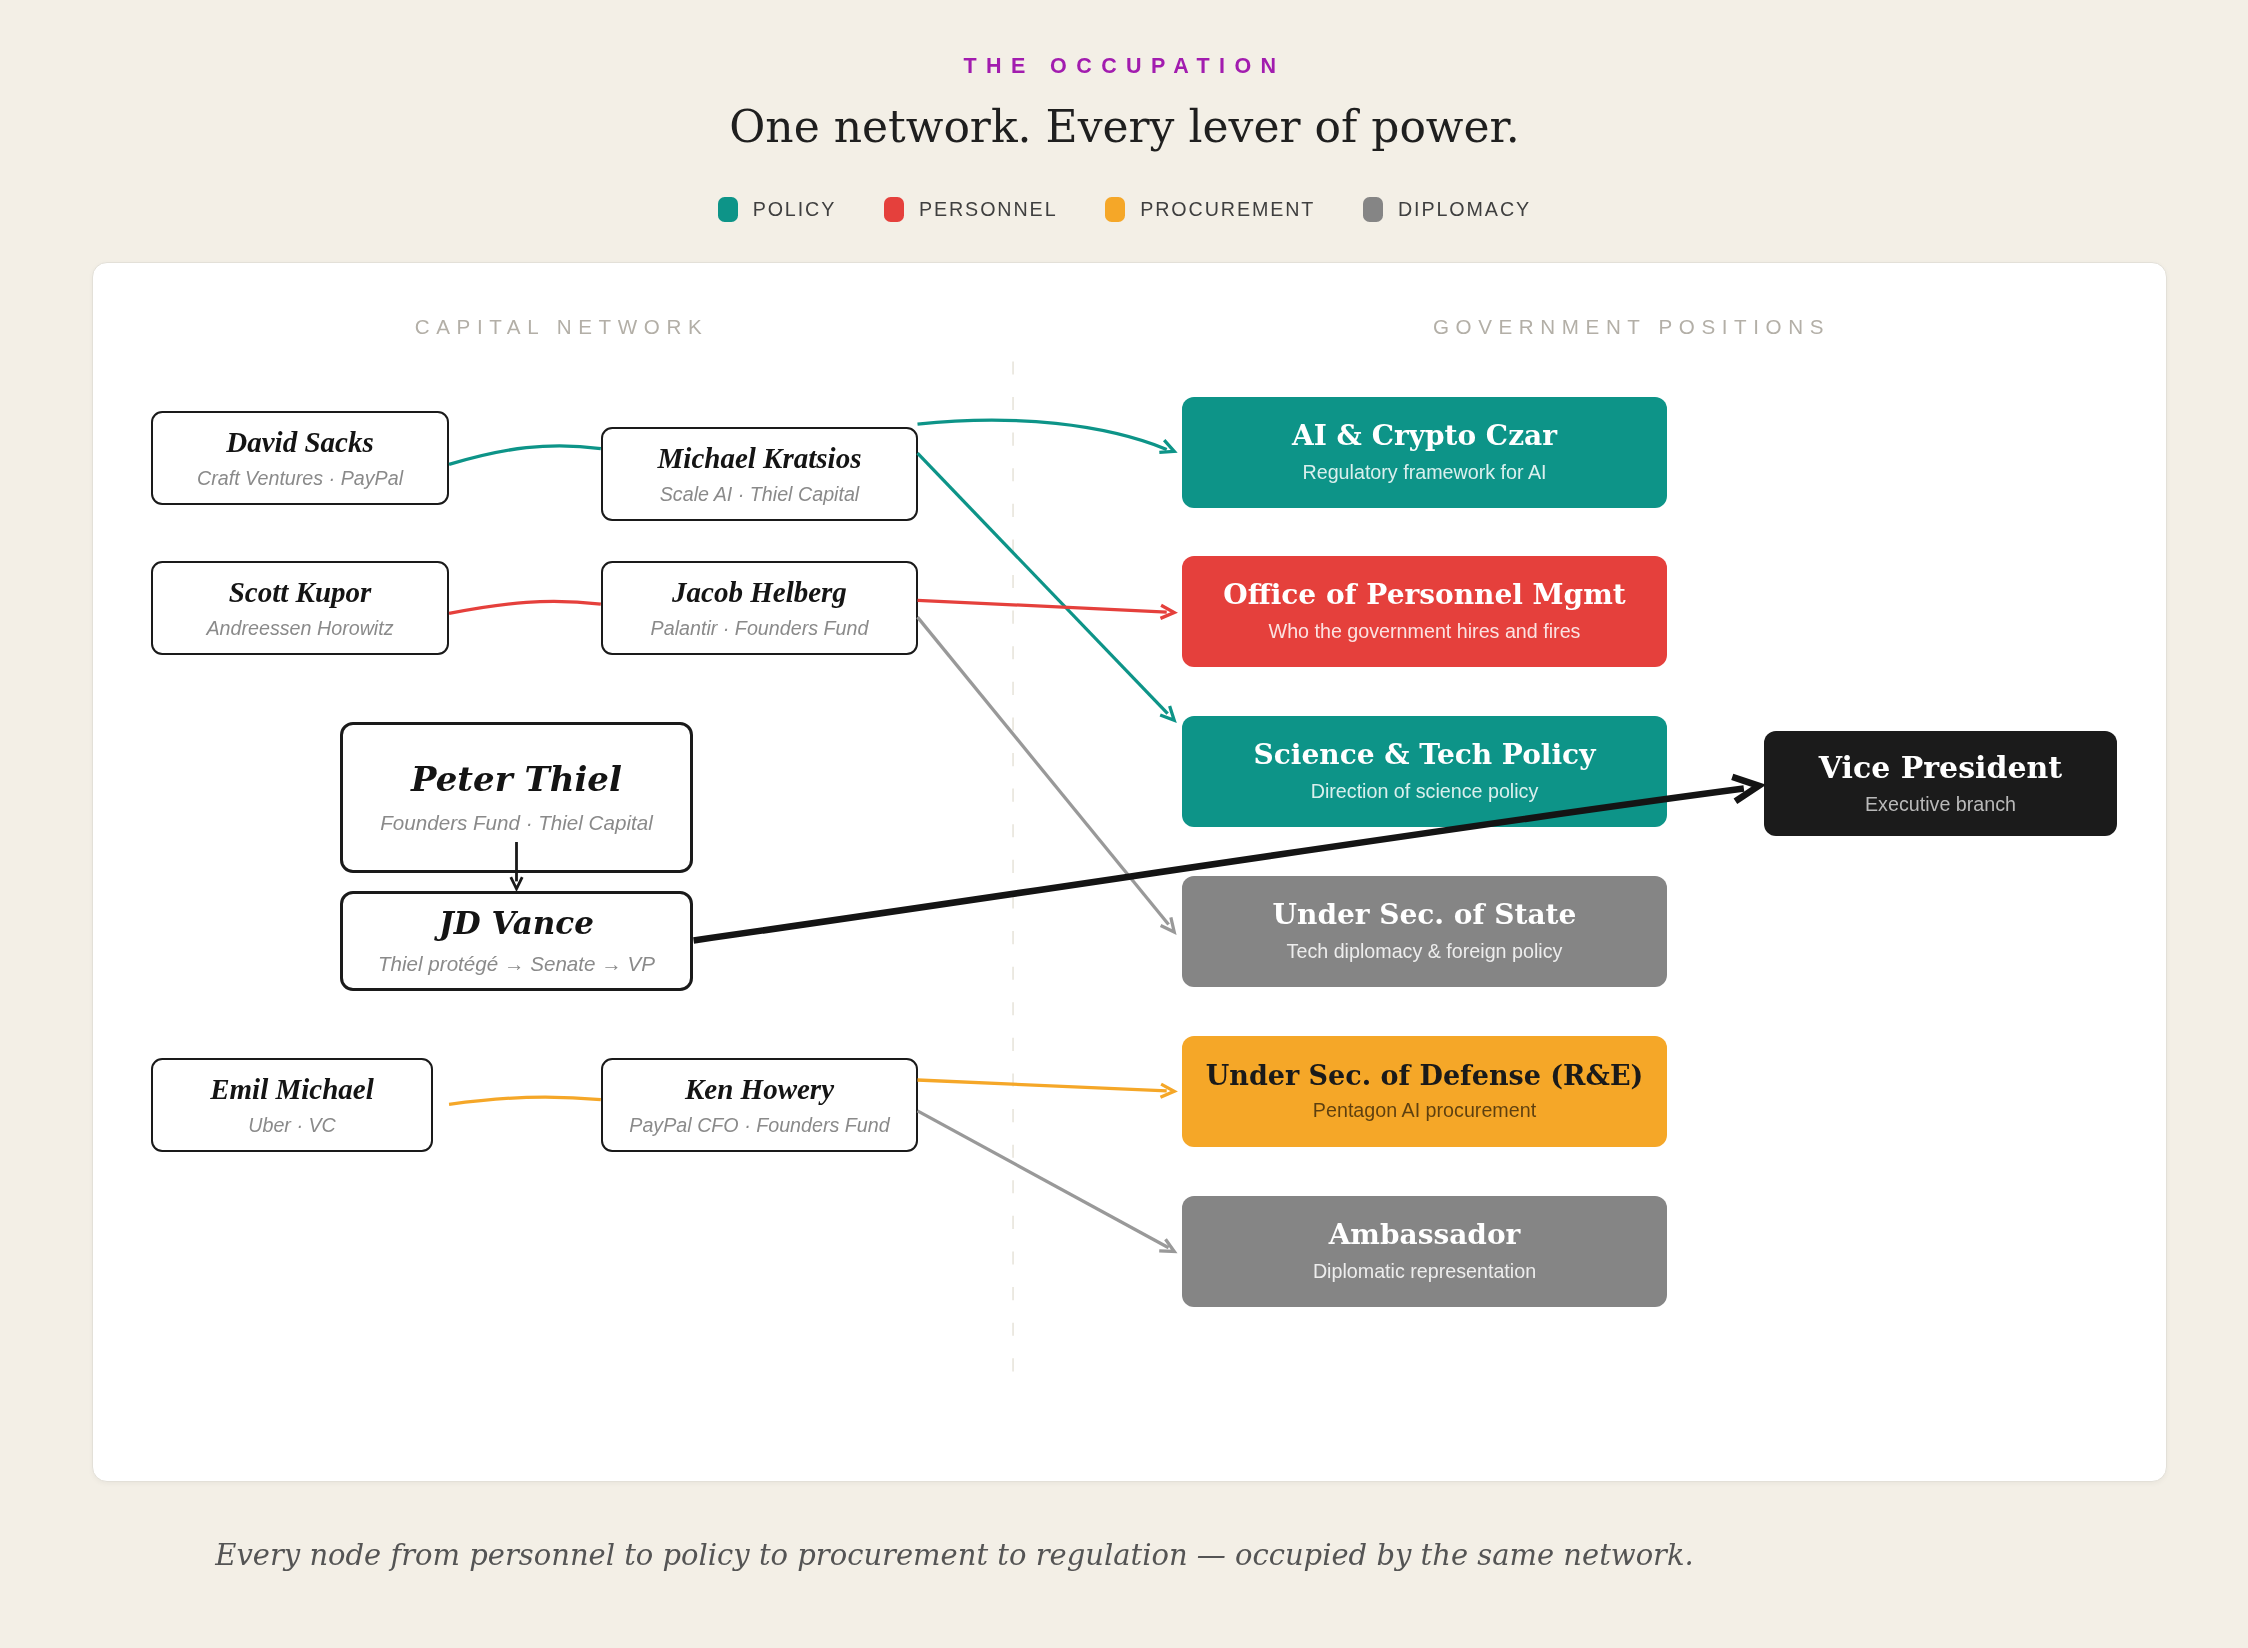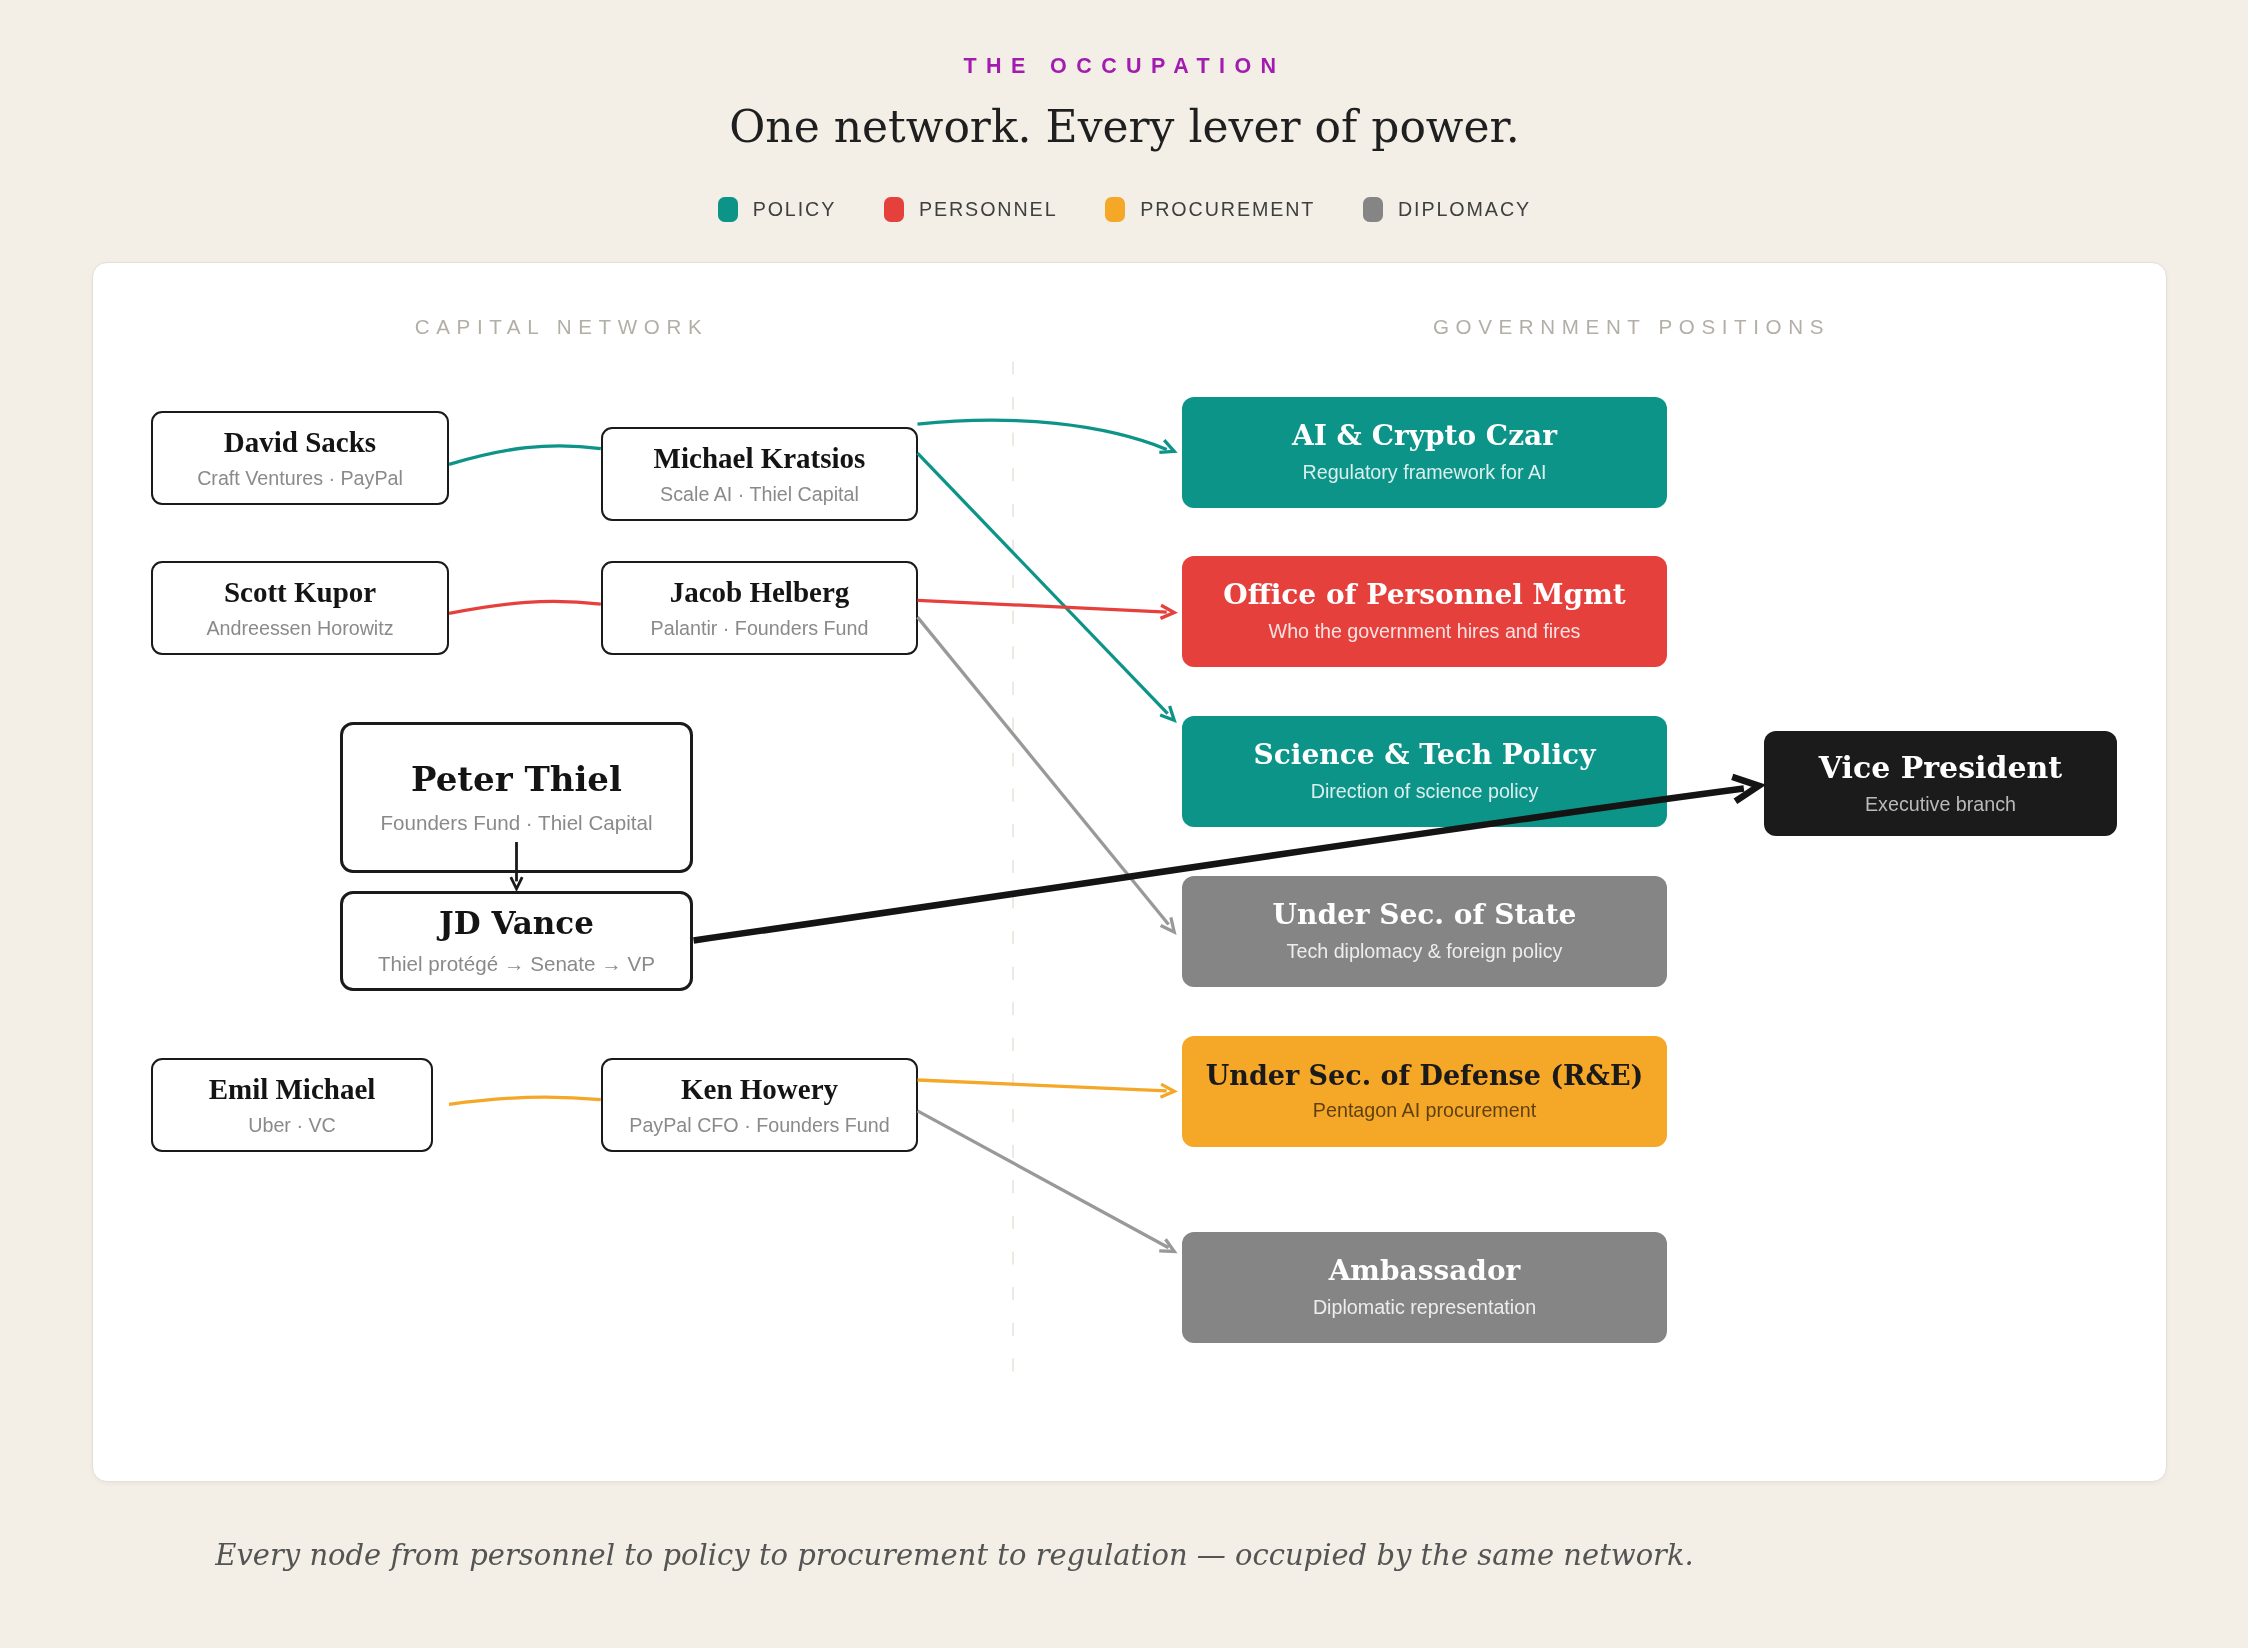--- a/index.html
+++ b/index.html
@@ -36,21 +36,21 @@
   .col-header{
     position:absolute;top:52px;font-size:20.6px;letter-spacing:6.6px;color:#b3afa7;
     text-align:center;
   }
   .col-header.left{left:0;width:937px;}
   .col-header.right{left:1070px;width:937px;}
   
   .person{
     position:absolute;background:#ffffff;border:2.8px solid #1a1a1a;border-radius:11.2px;
     display:flex;flex-direction:column;justify-content:center;align-items:center;
-    text-align:center;box-sizing:border-box;z-index:2;
+    text-align:center;box-sizing:border-box;z-index:2;font-style:italic;
   }
   .person .name{
     font-family:"Liberation Serif",serif;font-weight:700;font-size:29px;color:#141414;
     line-height:1.15;
   }
   .person .detail{font-size:19.7px;color:#8a8a8a;margin-top:8.4px;}
   .person.major{border-width:3.7px;border-radius:13px;}
   .person.major .name{font-family:"DejaVu Serif",serif;font-size:34px;}
   .person.major .detail{font-size:20.6px;margin-top:11.2px;}
   
@@ -157,21 +157,21 @@
     <div class="gdetail">Direction of science policy</div>
   </div>
   <div class="gov diplomacy" style="top:613px;">
     <div class="gtitle">Under Sec. of State</div>
     <div class="gdetail">Tech diplomacy &amp; foreign policy</div>
   </div>
   <div class="gov procurement" style="top:773px;">
     <div class="gtitle">Under Sec. of Defense (R&amp;E)</div>
     <div class="gdetail">Pentagon AI procurement</div>
   </div>
-  <div class="gov diplomacy" style="top:933px;margin-top:36px;">
+  <div class="gov diplomacy" style="top:933px;">
     <div class="gtitle">Ambassador</div>
     <div class="gdetail">Diplomatic representation</div>
   </div>
   <div class="gov vp">
     <div class="gtitle">Vice President</div>
     <div class="gdetail">Executive branch</div>
   </div>
 
   <svg class="wires" width="2065" height="1218" viewBox="0 0 2204 1300">
 

